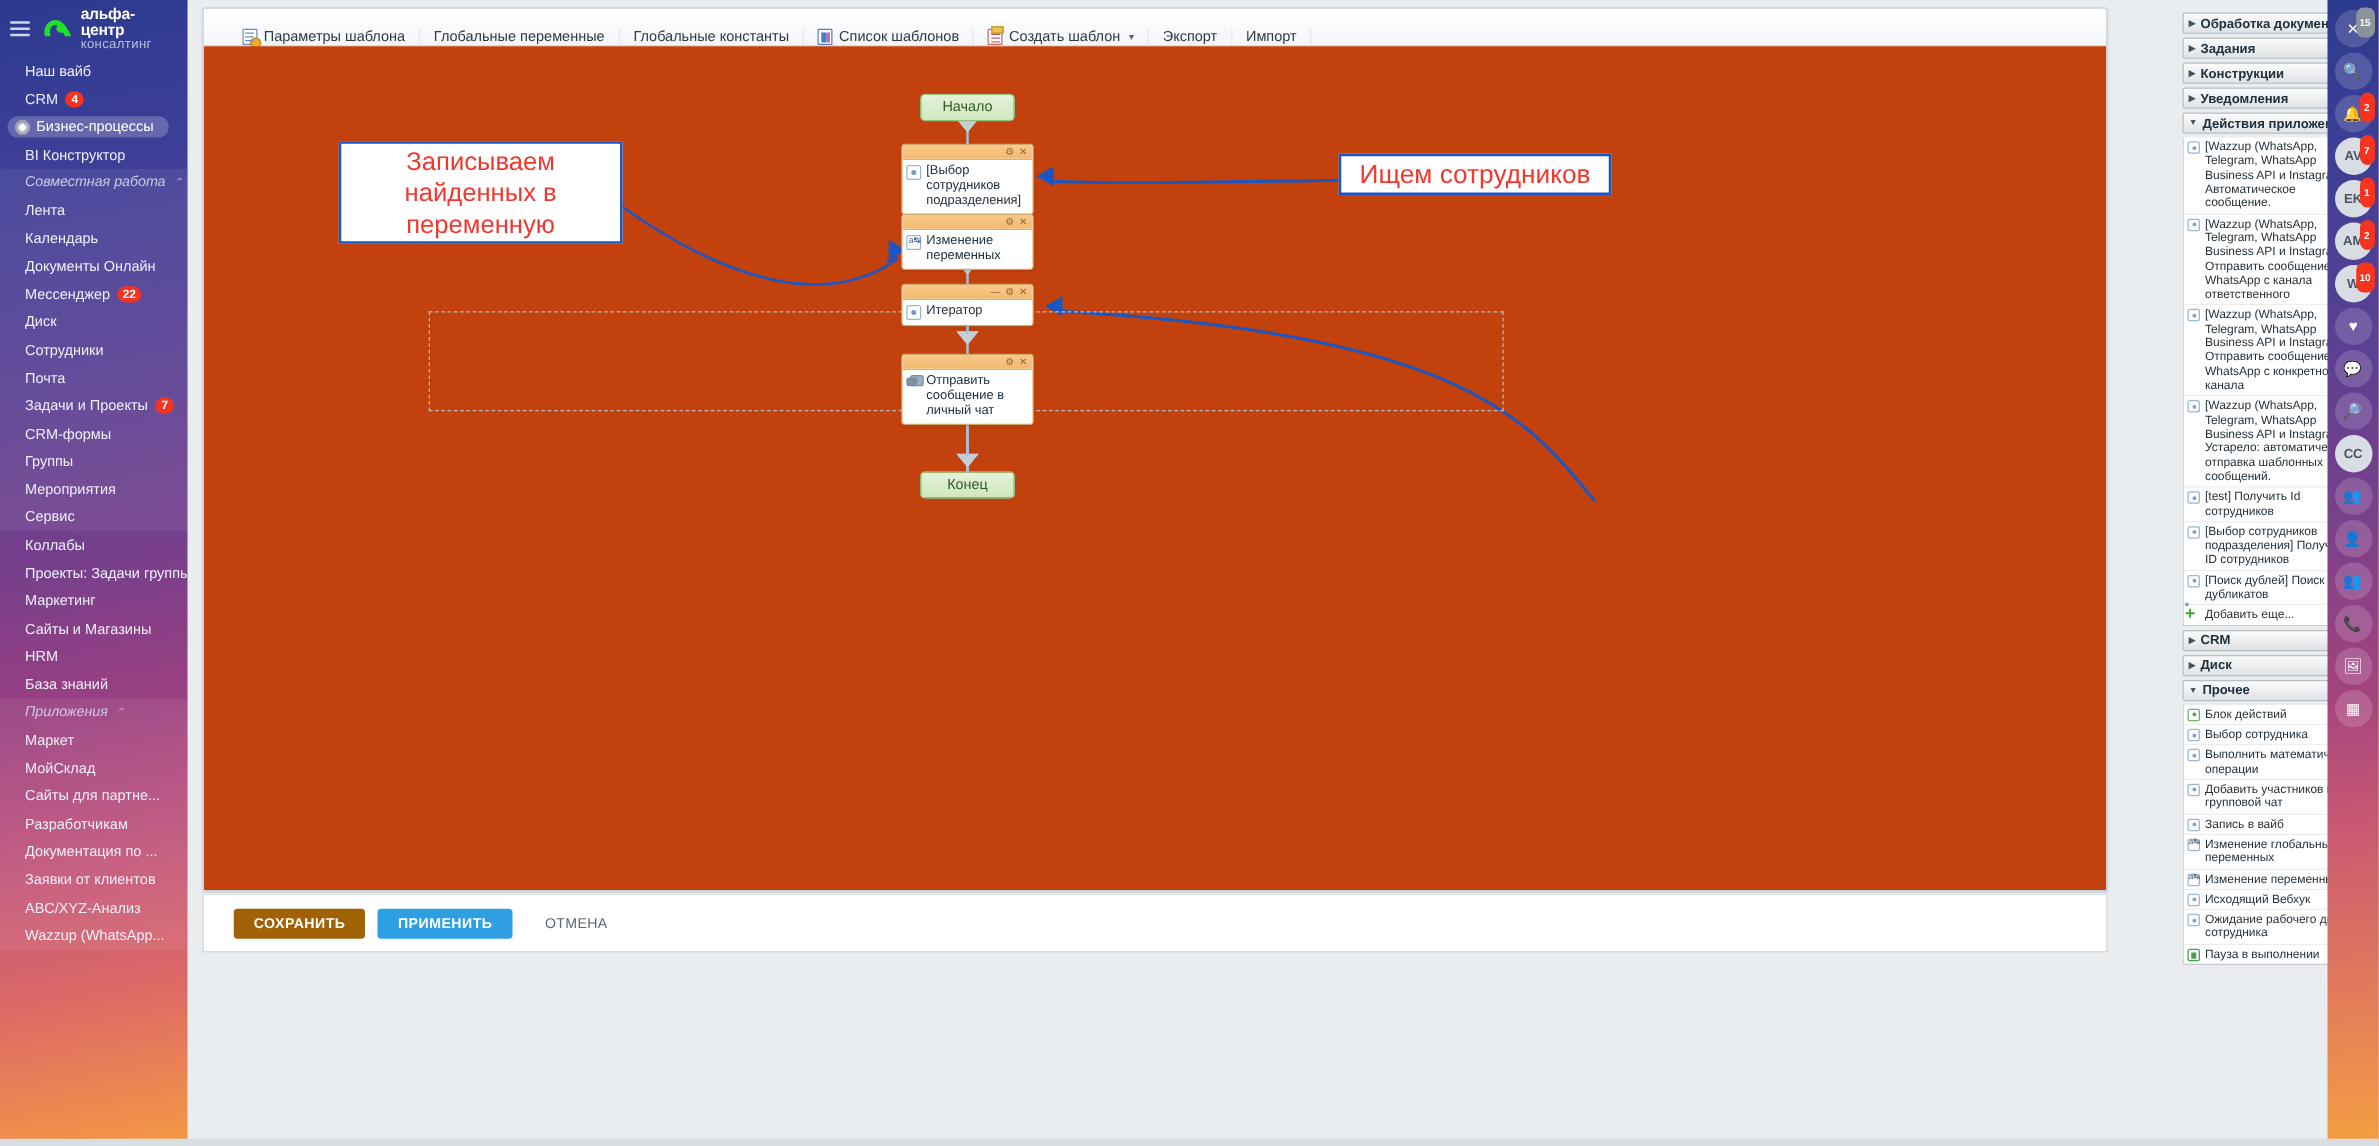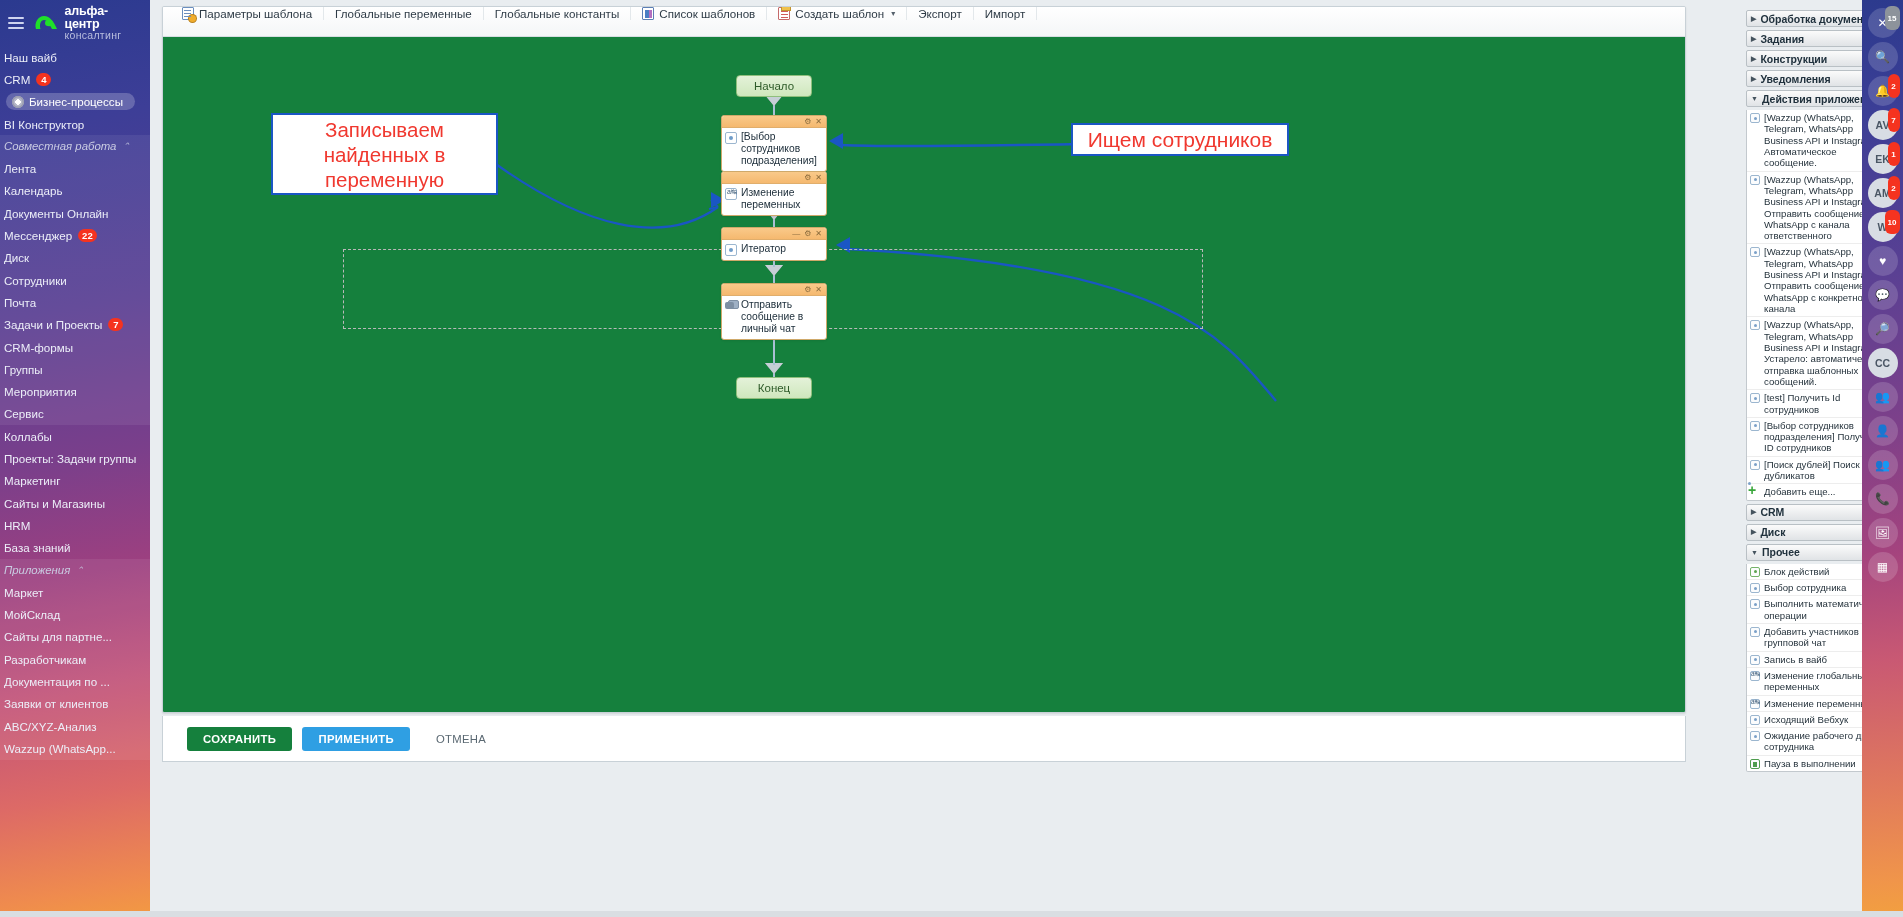--- a/index.html
+++ b/index.html
@@ -23,21 +23,21 @@
   .burger i{ display:block; height:2px; background:#cfd4ef; border-radius:1px;}
   .logo-mark{ width:28px;height:20px;margin-right:5px;position:relative;}
   .logo-mark svg{position:absolute;left:0;top:0;}
   .logo-text{ line-height:1.0; }
   .logo-text .l1{ font-size:12.5px; font-weight:bold; color:#fff; letter-spacing:-.2px;}
   .logo-text .l2{ font-size:10.5px; color:#b9bede; letter-spacing:.3px;}
 
   .sb-group{ background:rgba(255,255,255,.07); }
   .sb-item{
     height:22.3px; display:flex; align-items:center;
-    padding-left:4px; font-size:11.6px; color:#eceef8;
+    padding-left:20px; font-size:11.6px; color:#eceef8;
     white-space:nowrap; cursor:pointer; position:relative;
   }
   .sb-item.section{ color:#c9cbe2; font-size:11.4px;font-style:italic; }
   .sb-item .chev{ margin-left:6px; font-size:9px; opacity:.8;}
   .sb-item.pill { padding-left:6px; }
   .sb-pill{
     display:inline-flex; align-items:center; gap:5px;
     background:rgba(255,255,255,.22); border-radius:11px;
     padding:2px 12px 2px 6px; font-size:11.6px; color:#fff;
   }
@@ -54,21 +54,21 @@
   
   #main{
     position:absolute; left:162px; top:6px; width:1524px; height:707px;
     background:#fff; border:1px solid #c8d1d7; border-radius:2px;
     box-shadow:0 1px 2px rgba(0,0,0,.10);
     overflow:hidden;
   }
   #toolbar{
     height:30px; border-bottom:1px solid #d7dee2;
     background:linear-gradient(#ffffff,#f4f6f7);
-    display:flex; align-items:flex-start; padding-left:8px;
+    display:flex; align-items:flex-end; padding-left:20px;
   }
   .tb-item{
     display:flex; align-items:center; gap:5px;
     padding:0 11px; font-size:11.6px; color:#2e3b46;
     border-right:1px solid #e3e8eb; cursor:pointer; white-space:nowrap;
   }
   .tb-ico{ width:12px;height:13px;display:inline-block;position:relative;flex:0 0 auto;}
   .ico-doc{ background:#fff; border:1px solid #6b8fbf; border-radius:1px; }
   .ico-doc:after{ content:""; position:absolute; left:1px; top:2px; width:7px;height:1px;
     box-shadow:0 0 0 0 #6b8fbf,0 3px 0 #6b8fbf,0 6px 0 #6b8fbf; background:#6b8fbf;}
@@ -76,21 +76,21 @@
     background:#f0ad2e;box-shadow:0 0 0 1px #b9801c;}
   .ico-list{ background:#fff;border:1px solid #5c7fb5;border-radius:1px;}
   .ico-list:after{content:"";position:absolute;left:1.5px;top:2px;width:4px;height:8px;background:#4a7ec4;}
   .ico-list:before{content:"";position:absolute;right:1.5px;top:2px;width:3px;height:8px;background:#b36fc0;}
   .ico-new{ background:#fff;border:1px solid #c56a6a;border-radius:1px;}
   .ico-new:after{content:"";position:absolute;left:2px;top:3px;width:7px;height:1px;
     background:#d05b5b;box-shadow:0 3px 0 #d05b5b,0 6px 0 #d05b5b;}
   .ico-new:before{content:"";position:absolute;left:2px;top:-3px;width:8px;height:4px;background:#f0c14b;border:1px solid #c2922f;}
   .caret{ font-size:8px; color:#55616c; margin-left:2px;}
 
-  #canvas{ position:relative; width:100%; height:677px; background:#15803d; overflow:hidden;padding-left:18px;}
+  #canvas{ position:relative; width:100%; height:677px; background:#c2410c; overflow:hidden;padding-left:18px;}
 
   
   .node{ position:absolute; }
   .term{
     background:linear-gradient(#e4f2d9,#cfe7bd);
     border:1px solid #8fbf7c; border-radius:4px;
     font-size:11.5px; color:#2f5b2a; text-align:center;
     padding:4px 0; width:76px;
   }
   .box{
@@ -169,21 +169,21 @@
   #footer{
     position:absolute; left:162px; top:716px; width:1524px; height:46px;
     background:#fff; border:1px solid #c8d1d7; border-top:none;
     display:flex; align-items:center; gap:10px; padding-left:24px;
   }
   .btn{
     height:24px; padding:0 16px; border-radius:3px; border:none;
     font-size:11.3px; font-weight:bold; letter-spacing:.4px;
     color:#fff; cursor:pointer; display:inline-flex; align-items:center;
   }
-  .btn.green{ background:#15803d; }
+  .btn.green{ background:#a16207; }
   .btn.blue{ background:#2f9fe3; }
   .btn.plain{ background:transparent; color:#5a6872; font-weight:normal; letter-spacing:.3px;}
 
   
   #dock{
     position:absolute; right:0; top:0; width:41px; height:917px;
     background:linear-gradient(175deg,#2c3a8d 0%,#3b3e96 12%,#5a4093 30%,#7c408a 46%,#a3437e 60%,#c95973 72%,#e17a5c 86%,#f0954a 96%,#f2a03f 100%);
     padding-top:4px;
   }
   .dk{

